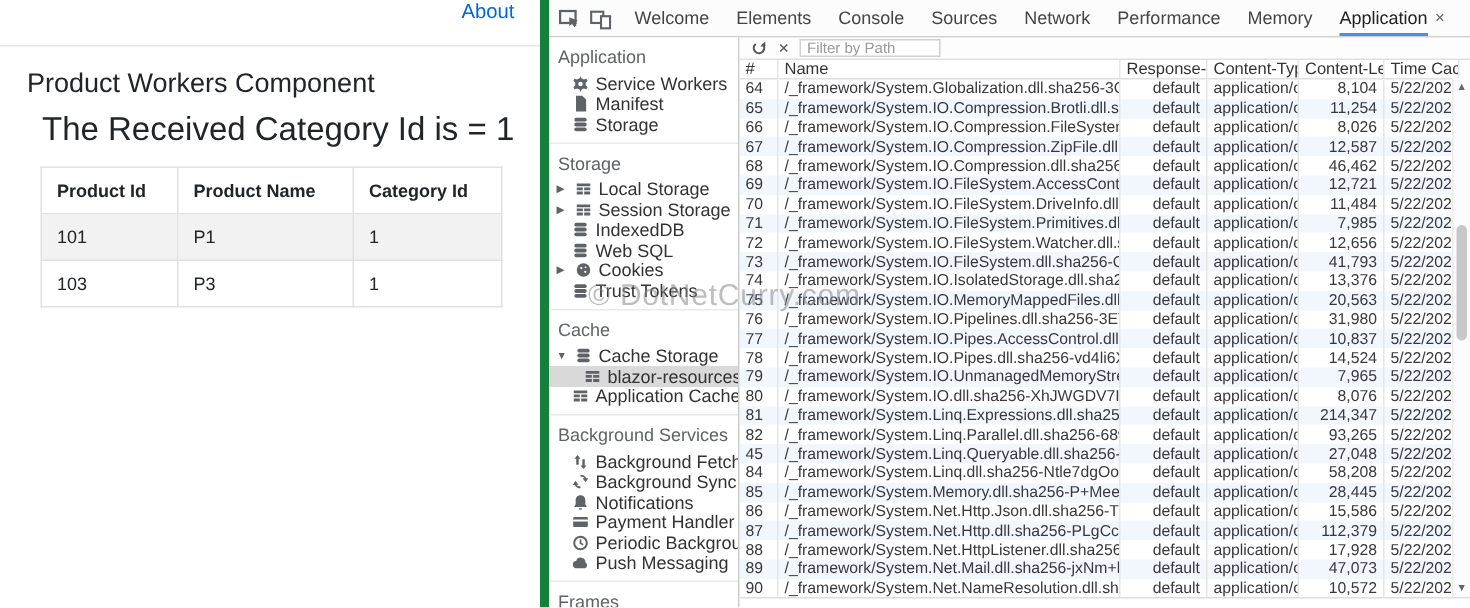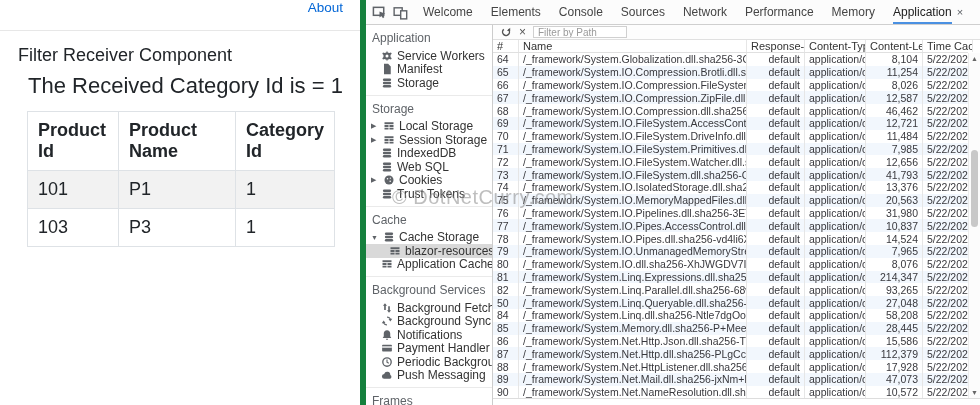--- a/index.html
+++ b/index.html
@@ -10,21 +10,21 @@
     background:#fff; -webkit-font-smoothing:antialiased;
   }
   .app { position:relative; width:980px; height:405px; }
 
   
   .page { position:absolute; left:0; top:0; width:360px; height:405px; background:#fff; }
   .page nav { height:31px; border-bottom:1px solid #e7e7e7; display:flex; justify-content:flex-end; align-items:flex-start; padding-right:17px; }
   .about { color:#0366d6; font-size:13.5px; text-decoration:none; cursor:pointer; }
   .page h1 { font-size:18px; font-weight:400; color:#212529; margin:14px 0 0 18px; }
   .page h2 { font-size:22px; font-weight:400; color:#212529; margin:7px 0 0 28px; }
-  .product-table { border-collapse:collapse; table-layout:fixed; width:307px; margin:12px 0 0 27px; font-size:18px; color:#212529; }
+  .product-table { border-collapse:collapse; table-layout:fixed; width:307px; margin:12px 0 0 27px; font-size:12px; color:#212529; }
   .product-table th, .product-table td { border:1px solid #dee2e6; padding:8px 10px; text-align:left; overflow:hidden; }
   .product-table th { font-weight:700; }
   .product-table tbody tr:nth-child(odd) { background:#f2f2f2; }
 
   
   .devtools { position:absolute; left:360px; top:0; width:620px; height:405px; background:#fff; border-left:6px solid #15803d; }
   .tabbar { height:25px; border-bottom:1px solid #cfcfcf; display:flex; align-items:center; background:#fcfcfc; font-size:12px; color:#454545; }
   .ticon { width:15px; height:15px; margin-left:6px; flex:none; }
   .tabs { display:flex; align-items:stretch; height:100%; margin-left:6px; }
   .tab { padding:0 9px; display:flex; align-items:center; white-space:nowrap; cursor:pointer; }
@@ -74,21 +74,21 @@
 </style>
 </head>
 <body>
 
 <div class="app">
 
   <section class="page">
     <nav>
       <a class="about">About</a>
     </nav>
-    <h1>Filter Receiver Component</h1>
+    <h1>Product Workers Component</h1>
     <h2>The Received Category Id is = 1</h2>
     <table class="product-table">
       <colgroup>
           <col style="width:91px">
           <col style="width:117px">
           <col style="width:99px">
         </colgroup>
       <thead>
           <tr id="pt-head">
             <th>Product Id</th>
@@ -471,21 +471,21 @@
             </div>
             <div class="g-row">
               <div class="g-cell" style="width: 26px;">82</div>
               <div class="g-cell" style="width: 228px;">/_framework/System.Linq.Parallel.dll.sha256-68w5xPxHbv0mqV…</div>
               <div class="g-cell r" style="width: 58px;">default</div>
               <div class="g-cell" style="width: 61px;">application/o…</div>
               <div class="g-cell r" style="width: 57px;">93,265</div>
               <div class="g-cell" style="width: 50px;">5/22/2021, 4:…</div>
             </div>
             <div class="g-row">
-              <div class="g-cell" style="width: 26px;">50</div>
+              <div class="g-cell" style="width: 26px;">45</div>
               <div class="g-cell" style="width: 228px;">/_framework/System.Linq.Queryable.dll.sha256-isHalP0sYcbsl4G…</div>
               <div class="g-cell r" style="width: 58px;">default</div>
               <div class="g-cell" style="width: 61px;">application/o…</div>
               <div class="g-cell r" style="width: 57px;">27,048</div>
               <div class="g-cell" style="width: 50px;">5/22/2021, 4:…</div>
             </div>
             <div class="g-row">
               <div class="g-cell" style="width: 26px;">84</div>
               <div class="g-cell" style="width: 228px;">/_framework/System.Linq.dll.sha256-Ntle7dgOo8u17/caGfJy25Kj…</div>
               <div class="g-cell r" style="width: 58px;">default</div>

